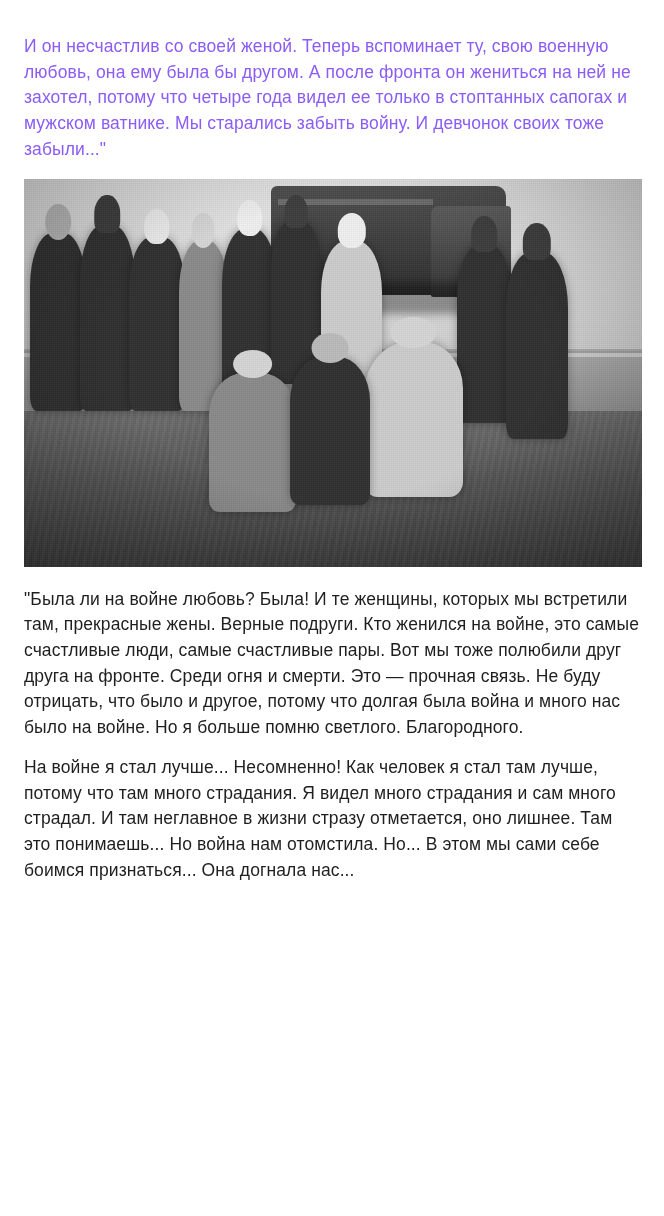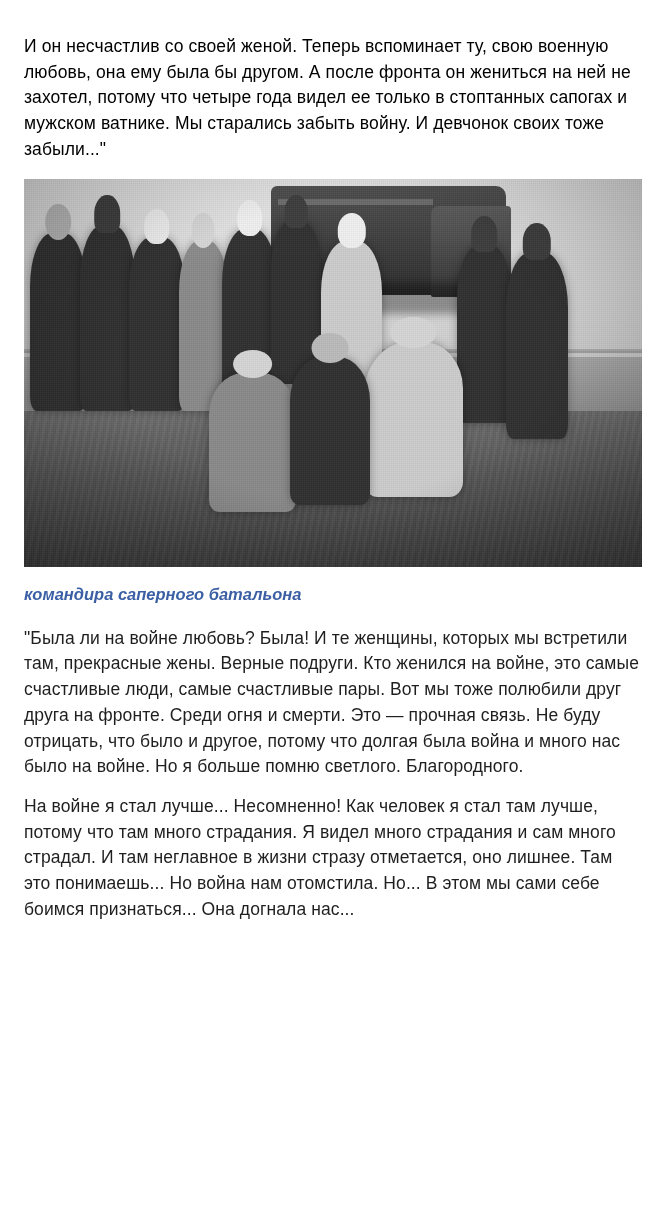--- a/index.html
+++ b/index.html
@@ -15,21 +15,21 @@
   }
   .page {
     width: 664px;
     box-sizing: border-box;
     padding: 34px 22px 24px 24px;
   }
   p.para {
     margin: 0 0 14px 0;
     font-size: 17.5px;
     line-height: 1.47;
-    color: #000000;
+    color: #8b5cf6;
     letter-spacing: 0.1px;
   }
   p.para:last-child { margin-bottom: 0; }
 
   .photo-wrap {
     margin: 16px 0 16px 0;
     width: 618px;
   }
   .photo {
     position: relative;
@@ -183,21 +183,20 @@
       <div class="figure dark" style="left:43%; top:46%; width:13%; height:38%;">
           <span class="head"></span>
         </div>
 
       <div class="vignette"></div>
       <div class="grain"></div>
     </div>
   </div>
 
   <div class="caption">
-    <span class="line">командира саперного батальона</span>
   </div>
 
   <div class="quote-block">
     <p class="para">"Была ли на войне любовь? Была! И те женщины, которых мы встретили там, прекрасные жены. Верные подруги. Кто женился на войне, это самые счастливые люди, самые счастливые пары. Вот мы тоже полюбили друг друга на фронте. Среди огня и смерти. Это — прочная связь. Не буду отрицать, что было и другое, потому что долгая была война и много нас было на войне. Но я больше помню светлого. Благородного.</p>
     <p class="para">На войне я стал лучше... Несомненно! Как человек я стал там лучше, потому что там много страдания. Я видел много страдания и сам много страдал. И там неглавное в жизни стразу отметается, оно лишнее. Там это понимаешь... Но война нам отомстила. Но... В этом мы сами себе боимся признаться... Она догнала нас...</p>
   </div>
 
 </div>
 
 </body></html>

